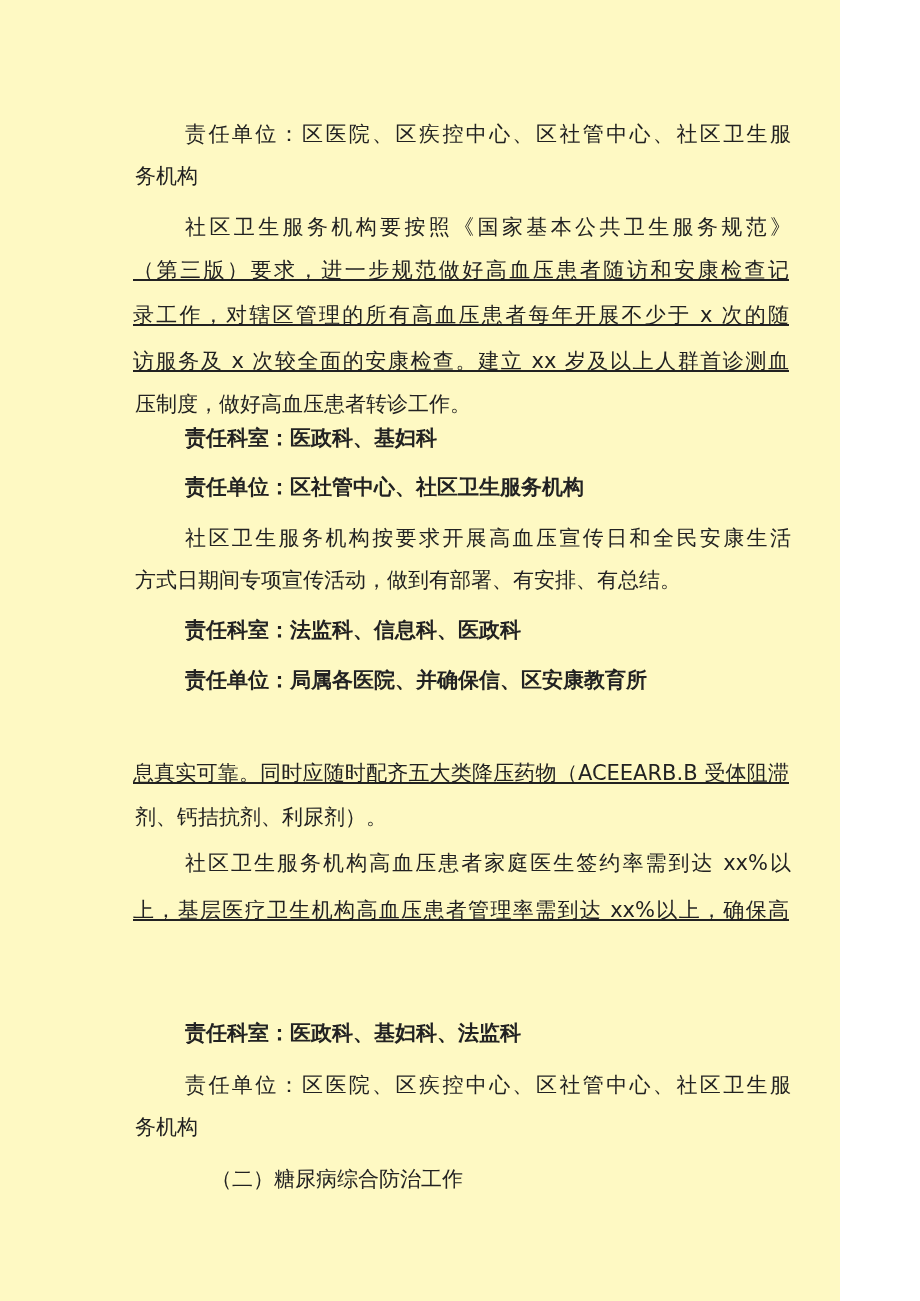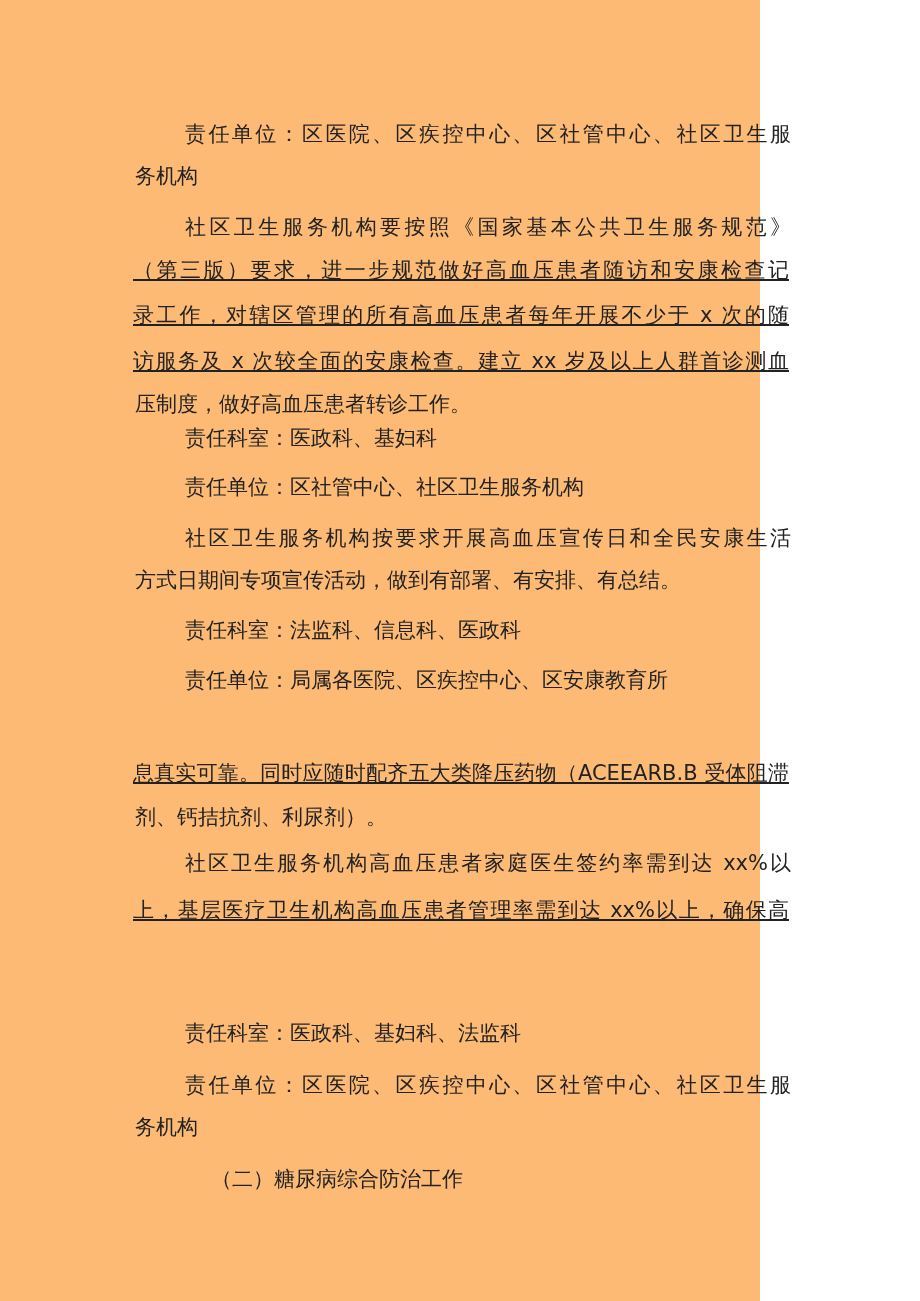--- a/index.html
+++ b/index.html
@@ -1,27 +1,27 @@
 <!DOCTYPE html>
 <html><head>
 <meta charset="utf-8">
 <style>
   html, body { margin: 0; padding: 0; background: #ffffff; }
   body { width: 920px; height: 1301px; position: relative; overflow: hidden; }
-  .page { position: absolute; left: 0; top: 0; width: 760px; height: 1301px; background: #fdba74; }
+  .page { position: absolute; left: 0; top: 0; width: 840px; height: 1301px; background: #fef9c3; }
   .line {
     position: absolute;
     font-family: "DejaVu Sans", sans-serif;
     font-size: 21px;
     color: #222222;
     white-space: nowrap;
     line-height: 28px;
   }
   .just { left: 133px; width: 656px; text-align: justify; text-align-last: justify; text-decoration: underline; }
-  .ind { left: 185px; }
+  .ind { left: 185px; font-weight: bold; }
   .ind-just { left: 185px; width: 606px; text-align: justify; text-align-last: justify; }
   .plain { left: 135px; }
 </style>
 </head>
 <body>
 
 <div class="page">
   <div class="line ind-just" style="top:120px">责任单位：区医院、区疾控中心、区社管中心、社区卫生服</div>
   <div class="line plain" style="top:162px">务机构</div>
 
@@ -31,21 +31,21 @@
   <div class="line just" style="top:347px">访服务及 x 次较全面的安康检查。建立 xx 岁及以上人群首诊测血</div>
   <div class="line plain" style="top:390px">压制度，做好高血压患者转诊工作。</div>
 
   <div class="line ind" style="top:424px">责任科室：医政科、基妇科</div>
   <div class="line ind" style="top:473px">责任单位：区社管中心、社区卫生服务机构</div>
 
   <div class="line ind-just" style="top:524px">社区卫生服务机构按要求开展高血压宣传日和全民安康生活</div>
   <div class="line plain" style="top:566px">方式日期间专项宣传活动，做到有部署、有安排、有总结。</div>
 
   <div class="line ind" style="top:616px">责任科室：法监科、信息科、医政科</div>
-  <div class="line ind" style="top:666px">责任单位：局属各医院、区疾控中心、区安康教育所</div>
+  <div class="line ind" style="top:666px">责任单位：局属各医院、并确保信、区安康教育所</div>
 
   <div class="line just" style="top:759px">息真实可靠。同时应随时配齐五大类降压药物（ACEEARB.B 受体阻滞</div>
   <div class="line plain" style="top:803px">剂、钙拮抗剂、利尿剂）。</div>
 
   <div class="line ind-just" style="top:849px">社区卫生服务机构高血压患者家庭医生签约率需到达 xx%以</div>
   <div class="line just" style="top:896px">上，基层医疗卫生机构高血压患者管理率需到达 xx%以上，确保高</div>
 
   <div class="line ind" style="top:1019px">责任科室：医政科、基妇科、法监科</div>
   <div class="line ind-just" style="top:1071px">责任单位：区医院、区疾控中心、区社管中心、社区卫生服</div>
   <div class="line plain" style="top:1113px">务机构</div>

